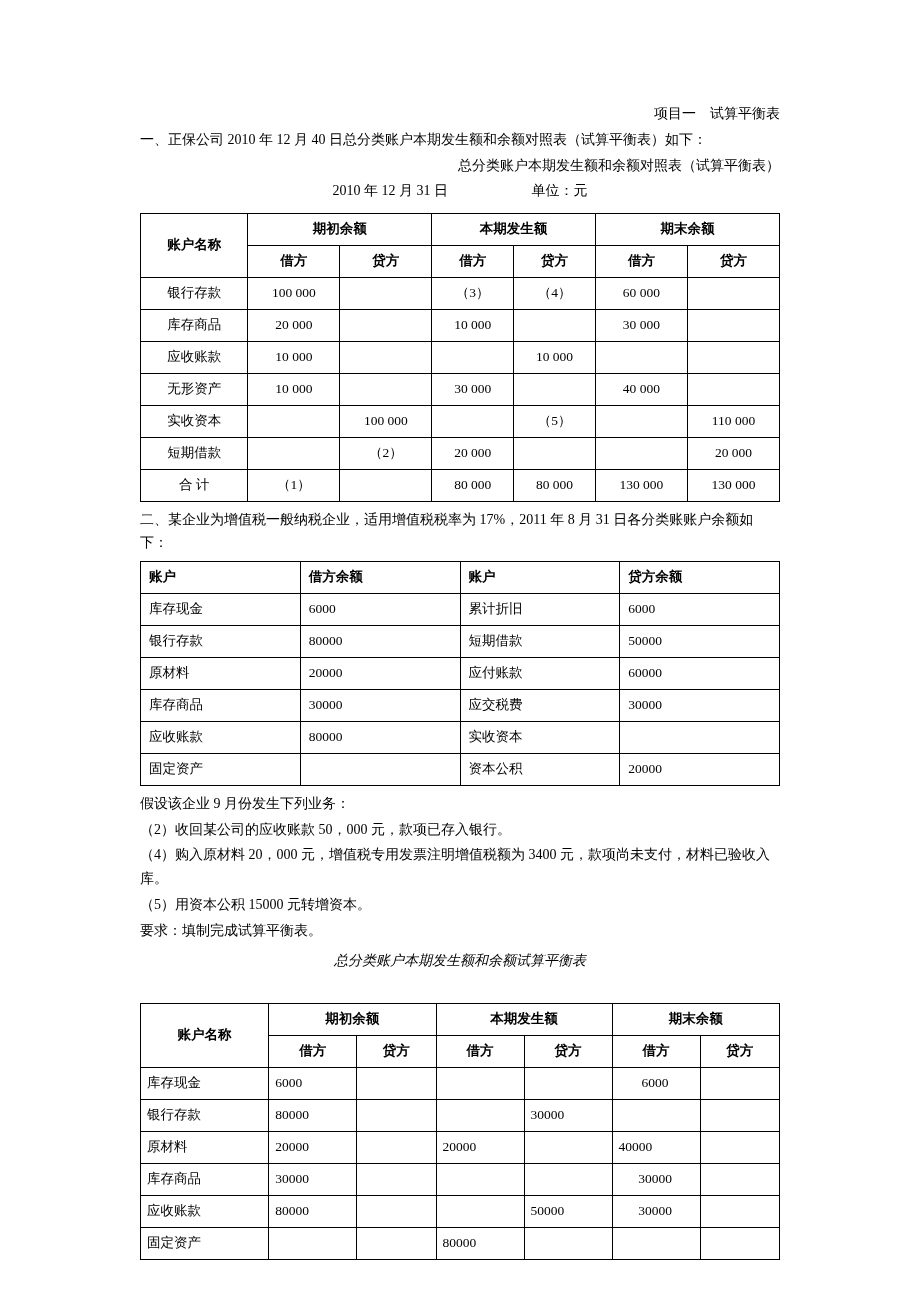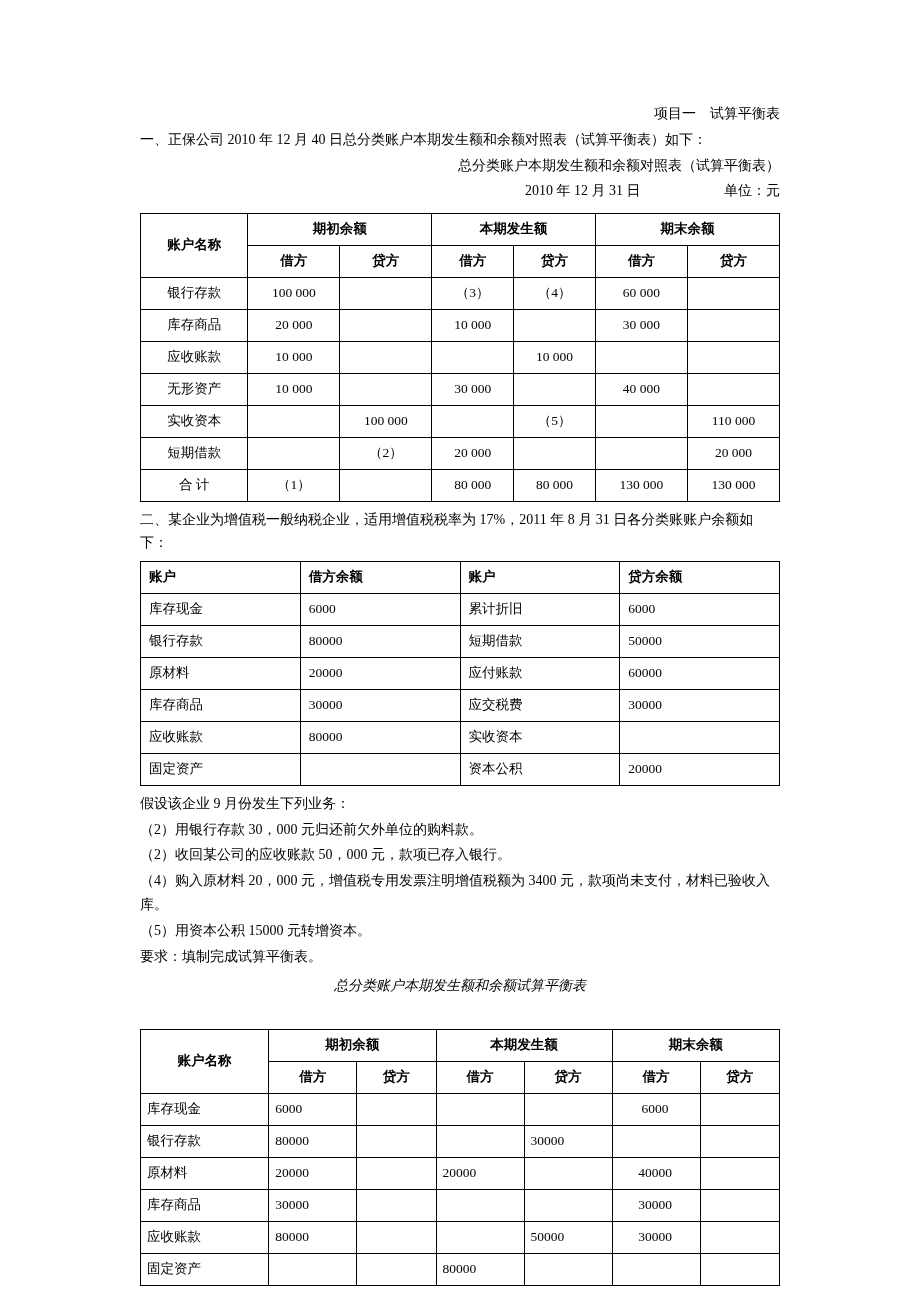--- a/index.html
+++ b/index.html
@@ -23,21 +23,21 @@
     border: 1px solid #000;
     padding: 4px 8px;
     text-align: left;
     vertical-align: middle;
     height: 22px;
   }
   .t1 th, .t1 td { text-align: center; }
   .t3 th, .t3 td { text-align: center; }
   .t3 td { text-align: left; padding-left: 6px; }
   .t3 td:first-child { text-align: left; }
-  .date-row { text-align: right; margin: 2px 0 10px 0; }
+  .date-row { text-align: center; margin: 2px 0 10px 0; }
   .date-row .unit { display: inline-block; margin-left: 80px; }
   .para { margin: 2px 0; }
   .t3-title { text-align: center; margin-top: 6px; margin-bottom: 31px; font-style: italic; }
 </style>
 </head>
 <body>
 
 <div class="center title-line">项目一　试算平衡表</div>
 
 <div class="para">一、正保公司 2010 年 12 月 40 日总分类账户本期发生额和余额对照表（试算平衡表）如下：</div>
@@ -177,21 +177,20 @@
         <td>固定资产</td>
         <td></td>
         <td>资本公积</td>
         <td>20000</td>
       </tr>
     </tbody>
 </table>
 
 <div class="para">假设该企业 9 月份发生下列业务：</div>
 <div id="items">
-    <div class="para">（2）用银行存款 30，000 元归还前欠外单位的购料款。</div>
     <div class="para">（2）收回某公司的应收账款 50，000 元，款项已存入银行。</div>
     <div class="para">（4）购入原材料 20，000 元，增值税专用发票注明增值税额为 3400 元，款项尚未支付，材料已验收入库。</div>
     <div class="para">（5）用资本公积 15000 元转增资本。</div>
   </div>
 <div class="para">要求：填制完成试算平衡表。</div>
 
 <div class="t3-title">总分类账户本期发生额和余额试算平衡表</div>
 
 <table class="t3">
   <thead>
@@ -228,21 +227,21 @@
         <td>30000</td>
         <td style="text-align: center;"></td>
         <td></td>
       </tr>
       <tr>
         <td>原材料</td>
         <td>20000</td>
         <td></td>
         <td>20000</td>
         <td></td>
-        <td style="text-align: center;">40000</td>
+        <td style="text-align: left;">40000</td>
         <td></td>
       </tr>
       <tr>
         <td>库存商品</td>
         <td>30000</td>
         <td></td>
         <td></td>
         <td></td>
         <td style="text-align: center;">30000</td>
         <td></td>

